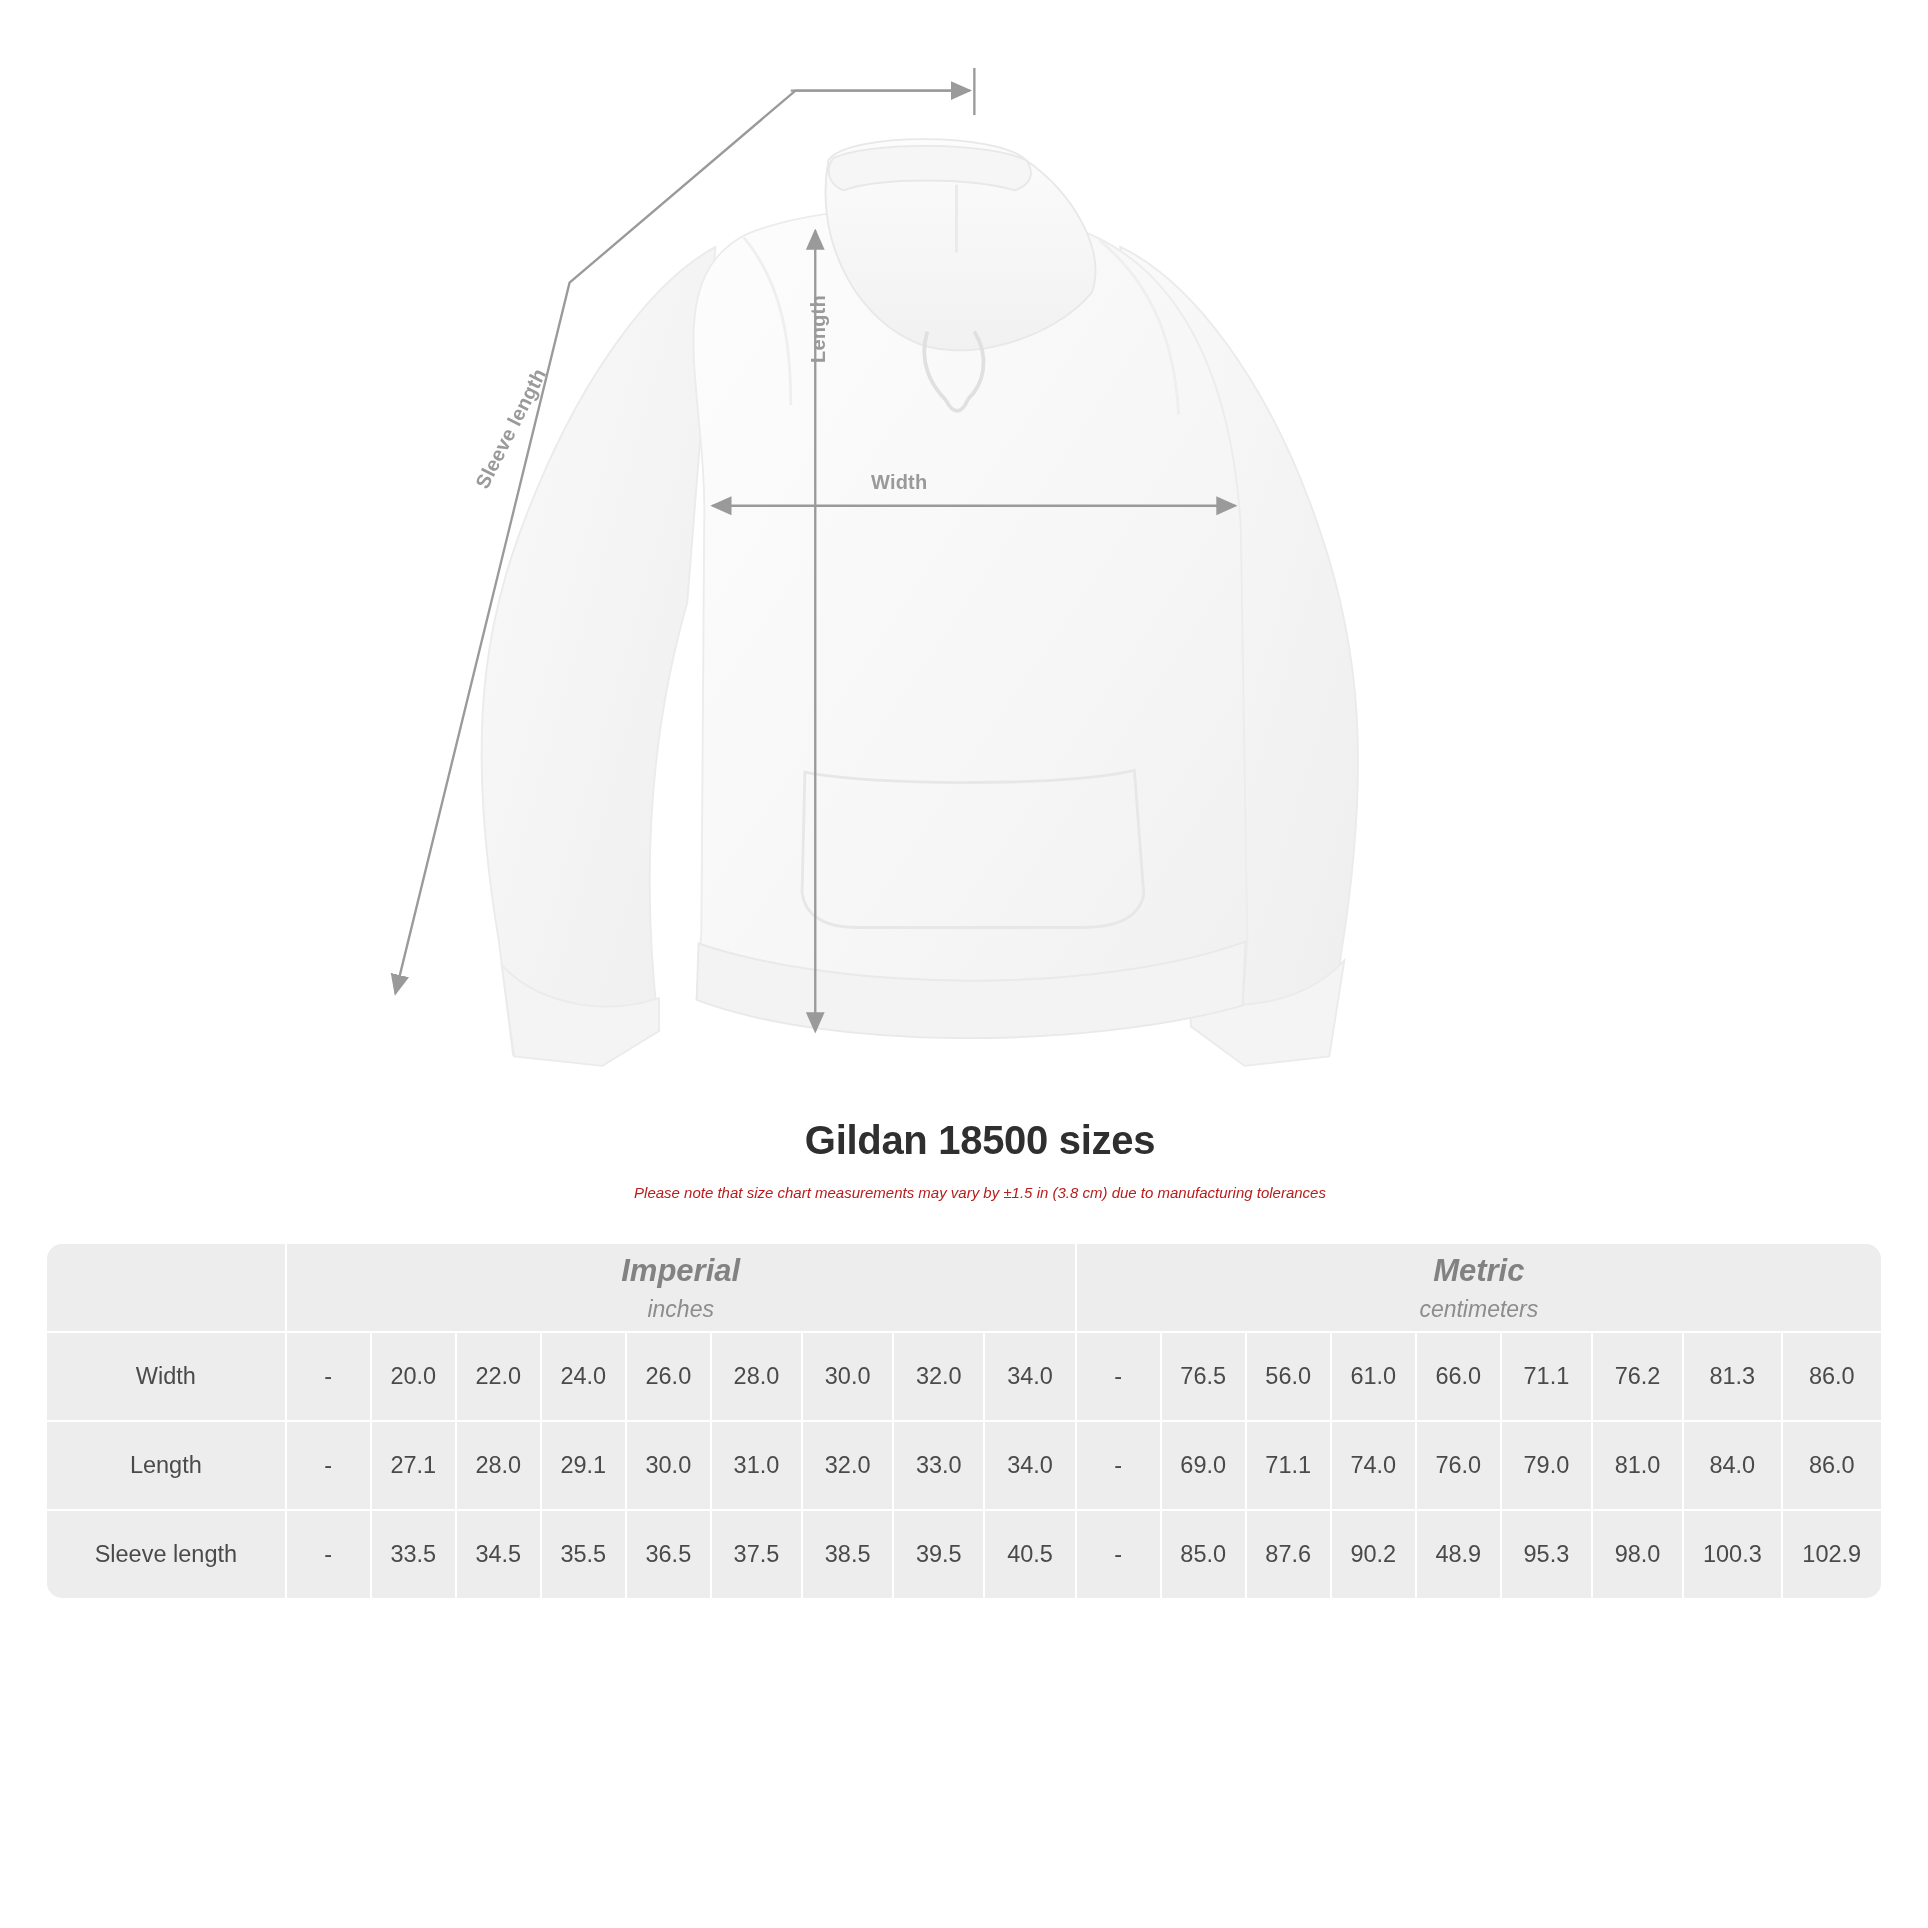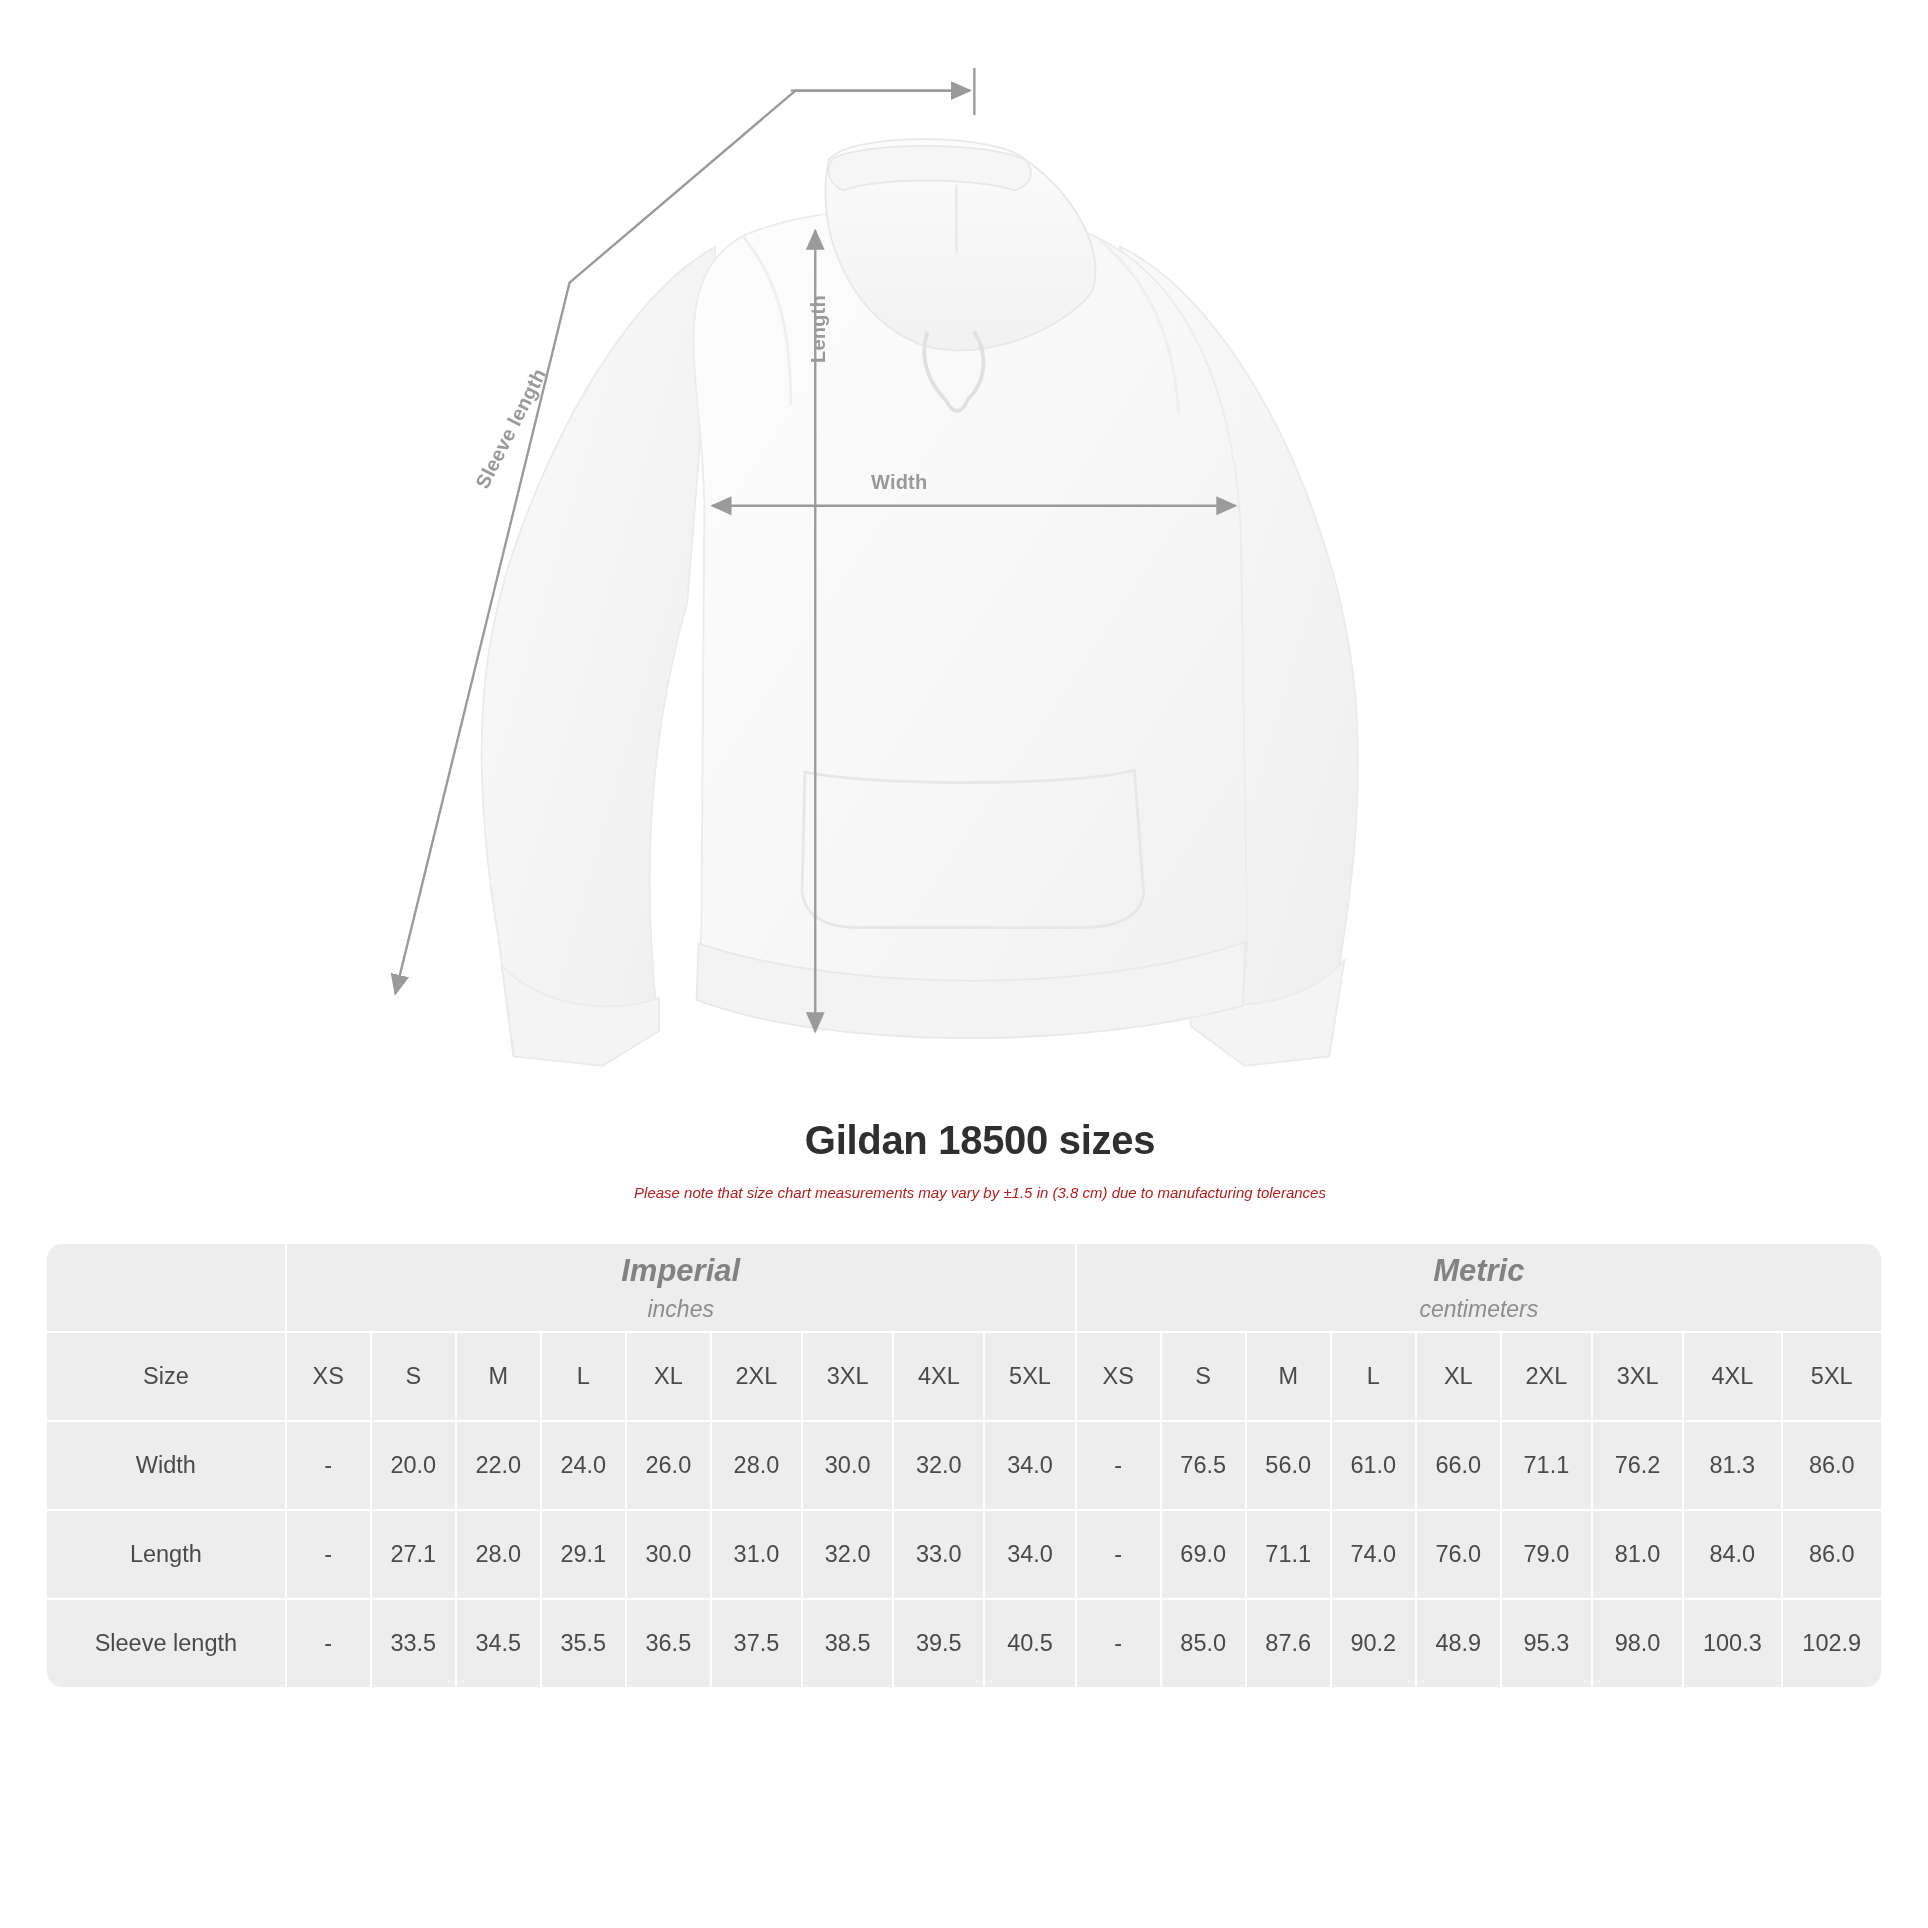--- a/index.html
+++ b/index.html
@@ -294,41 +294,20 @@
           <td class="unit-cell" colspan="9">
             <div class="unit-name">Imperial</div>
             <div class="unit-sub">inches</div>
           </td>
           <td class="unit-cell" colspan="9">
             <div class="unit-name">Metric</div>
             <div class="unit-sub">centimeters</div>
           </td>
         </tr>
 
-        <tr class="size-row">
-          <th>Size</th>
-          <th>XS</th>
-          <th>S</th>
-          <th>M</th>
-          <th>L</th>
-          <th>XL</th>
-          <th>2XL</th>
-          <th>3XL</th>
-          <th>4XL</th>
-          <th>5XL</th>
-          <th>XS</th>
-          <th>S</th>
-          <th>M</th>
-          <th>L</th>
-          <th>XL</th>
-          <th>2XL</th>
-          <th>3XL</th>
-          <th>4XL</th>
-          <th>5XL</th>
-        </tr>
 
         <tr>
           <th class="row-head">Width</th>
           <td>-</td>
           <td>20.0</td>
           <td>22.0</td>
           <td>24.0</td>
           <td>26.0</td>
           <td>28.0</td>
           <td>30.0</td>

